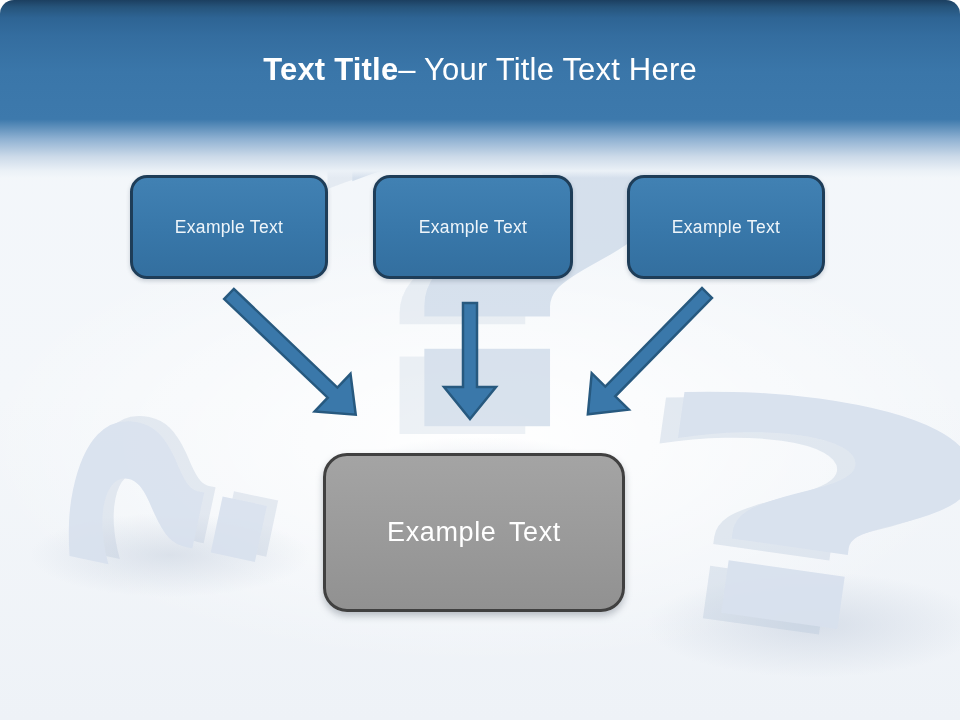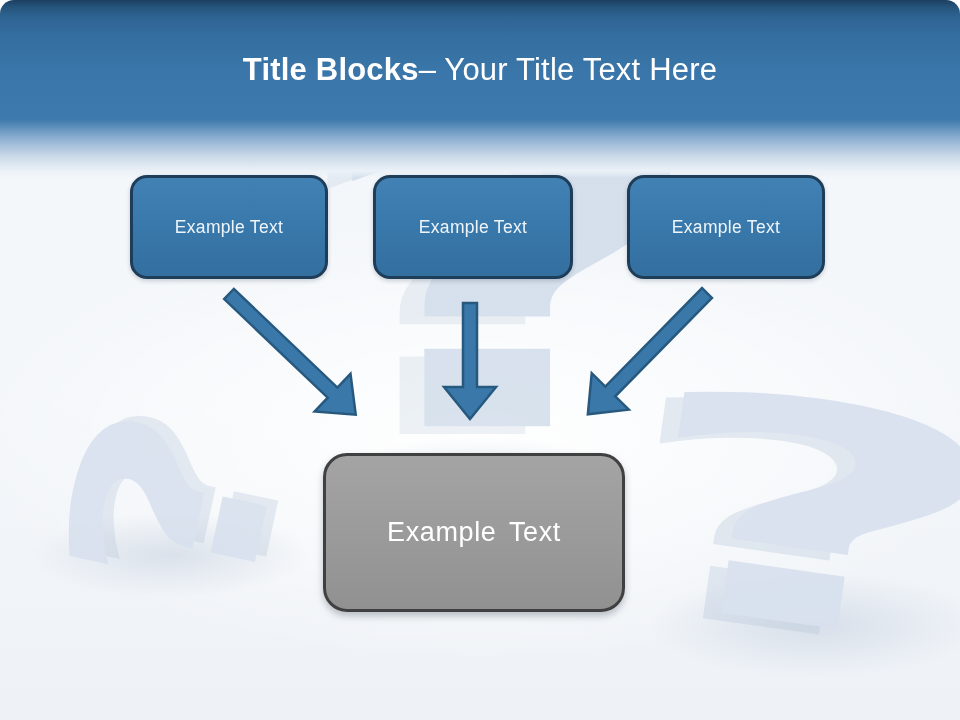--- a/index.html
+++ b/index.html
@@ -102,21 +102,21 @@
 
   <div class="floor-shade"></div>
 
   <div class="qmark qmark-center">?</div>
   <div class="qmark qmark-left">?</div>
   <div class="qmark qmark-right">?</div>
 
   <div class="header-band"></div>
 
   <h1 class="slide-title">
-    <span class="t-bold">Title Blocks</span><span class="t-rest">– Your Title Text Here</span>
+    <span class="t-bold">Text Title</span><span class="t-rest">– Your Title Text Here</span>
   </h1>
 
   <svg class="arrows" viewBox="0 0 960 720">
     <polygon class="arrow" points="0,-7 143,-7 143,-26 175,0 143,26 143,7 0,7" transform="translate(229,294) rotate(43.6)"></polygon>
     <polygon class="arrow" points="0,-7 84,-7 84,-26 116,0 84,26 84,7 0,7" transform="translate(470,303) rotate(90)"></polygon>
     <polygon class="arrow" points="0,-7 138,-7 138,-26 170,0 138,26 138,7 0,7" transform="translate(707,293) rotate(134.5)"></polygon>
   </svg>
 
   <div class="src-box src-1">
     <span class="src-label">Example Text</span>

